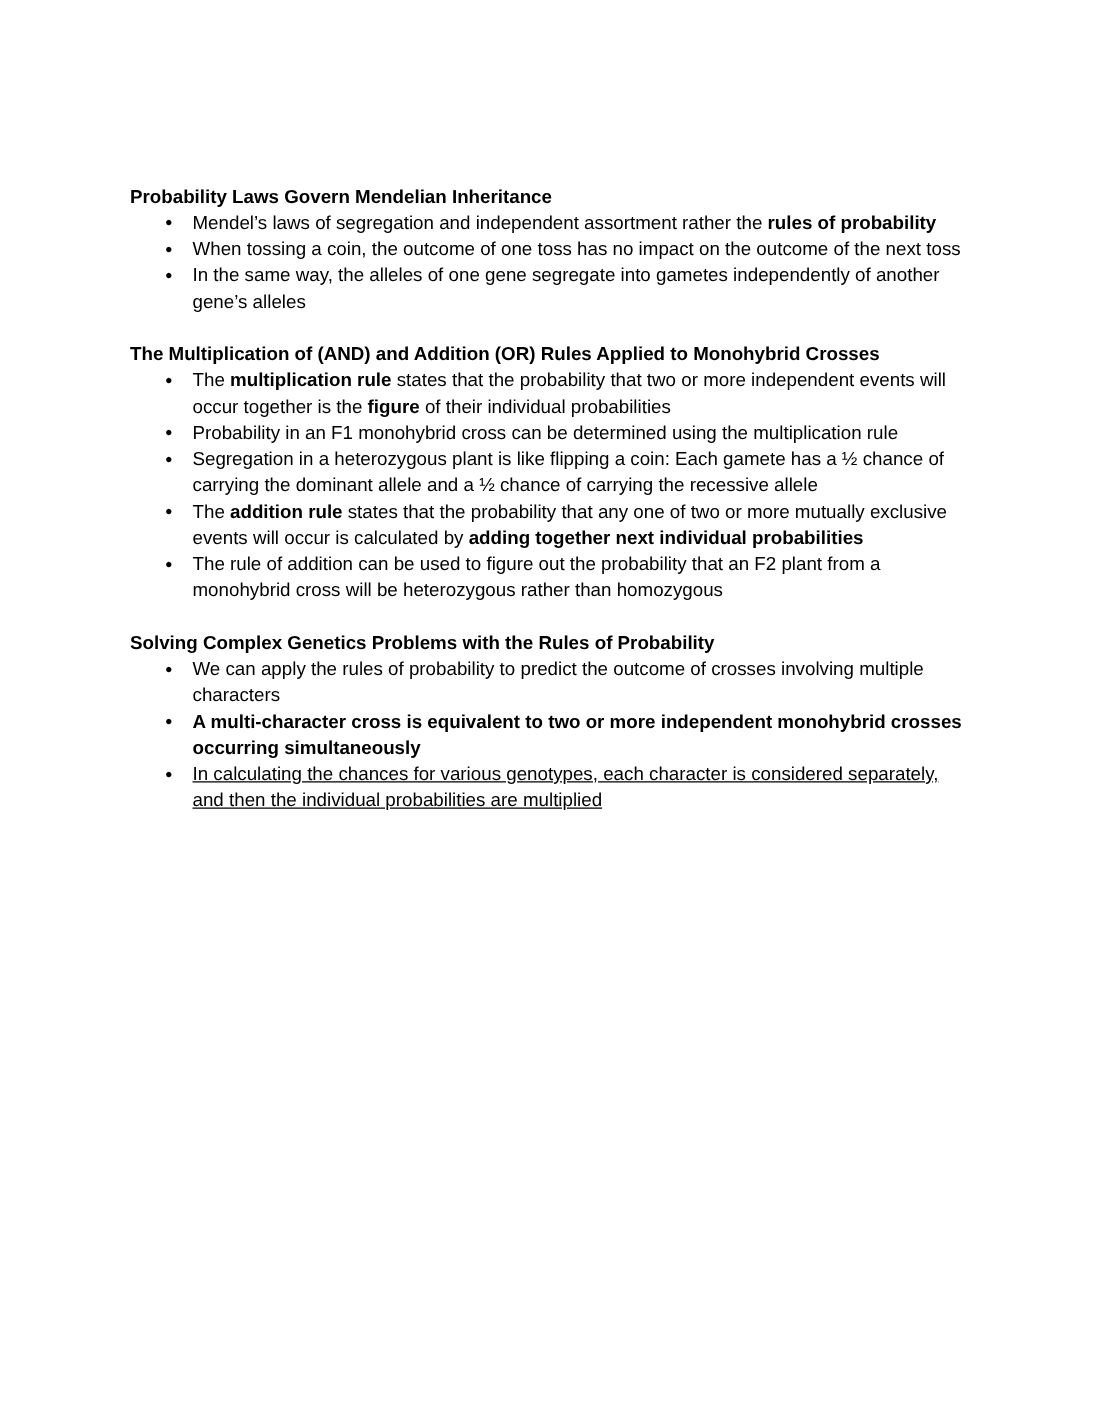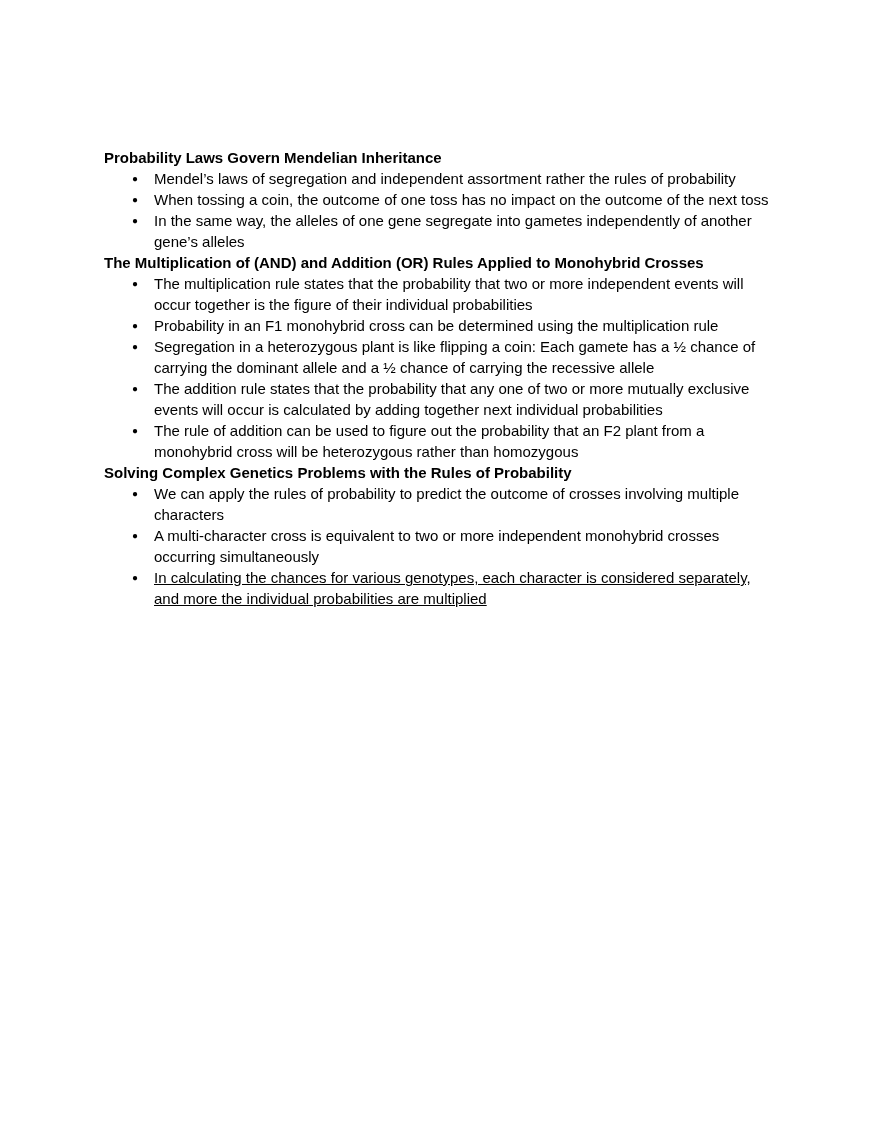--- a/index.html
+++ b/index.html
@@ -14,21 +14,21 @@
     box-sizing: border-box;
     background: #ffffff;
     padding: 147px 108px 40px 104px;
     font-family: "Liberation Sans", sans-serif;
     font-size: 15px;
     line-height: 21px;
     color: #000000;
     overflow: hidden;
   }
   .doc-section { margin: 0; }
-  .doc-section + .doc-section { }
+  .doc-section + .doc-section { margin-top: 21px; }
   .heading {
     margin: 0;
     font-size: 15px;
     font-weight: 700;
     line-height: 21px;
   }
   ul.bullets {
     margin: 0;
     padding: 0;
     list-style: none;
@@ -37,21 +37,21 @@
     position: relative;
     padding-left: 50px;
   }
   .marker {
     position: absolute;
     left: 28px;
     top: 0;
     font-size: 10px;
     line-height: 21px;
   }
-  .bold { font-weight: 400; }
+  .bold { font-weight: 700; }
   .underline { text-decoration: underline; }
 </style>
 </head>
 <body>
 
 <div class="page">
   <div>
       <section class="doc-section">
         <h2 class="heading">Probability Laws Govern Mendelian Inheritance</h2>
         <ul class="bullets">
@@ -68,17 +68,17 @@
           <li><span class="marker">●</span><span class="bullet-text"><span>Segregation in a heterozygous plant is like flipping a coin: Each gamete has a ½ chance of carrying the dominant allele and a ½ chance of carrying the recessive allele</span></span></li>
           <li><span class="marker">●</span><span class="bullet-text"><span>The </span><span class="bold">addition rule</span><span> states that the probability that any one of two or more mutually exclusive events will occur is calculated by </span><span class="bold">adding together next individual probabilities</span></span></li>
           <li><span class="marker">●</span><span class="bullet-text"><span>The rule of addition can be used to figure out the probability that an F2 plant from a monohybrid cross will be heterozygous rather than homozygous</span></span></li>
         </ul>
       </section>
       <section class="doc-section">
         <h2 class="heading">Solving Complex Genetics Problems with the Rules of Probability</h2>
         <ul class="bullets">
           <li><span class="marker">●</span><span class="bullet-text"><span>We can apply the rules of probability to predict the outcome of crosses involving multiple characters</span></span></li>
           <li><span class="marker">●</span><span class="bullet-text"><span class="bold">A multi-character cross is equivalent to two or more independent monohybrid crosses occurring simultaneously</span></span></li>
-          <li><span class="marker">●</span><span class="bullet-text"><span class="underline">In calculating the chances for various genotypes, each character is considered separately, and more the individual probabilities are multiplied</span></span></li>
+          <li><span class="marker">●</span><span class="bullet-text"><span class="underline">In calculating the chances for various genotypes, each character is considered separately, and then the individual probabilities are multiplied</span></span></li>
         </ul>
       </section>
     </div>
 </div>
 
 </body></html>

